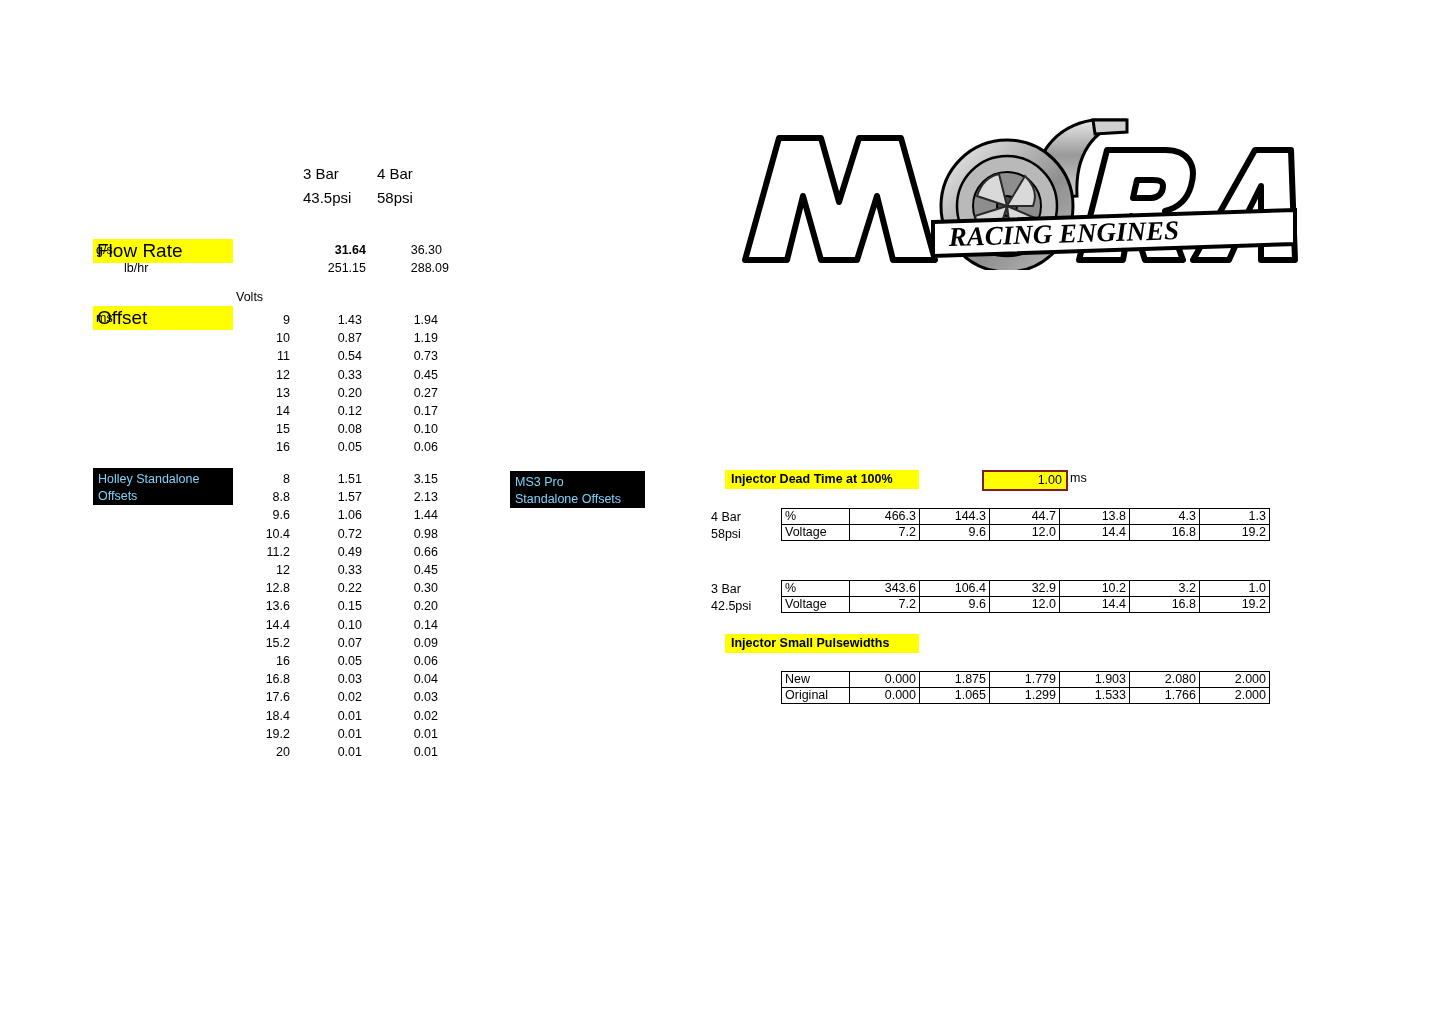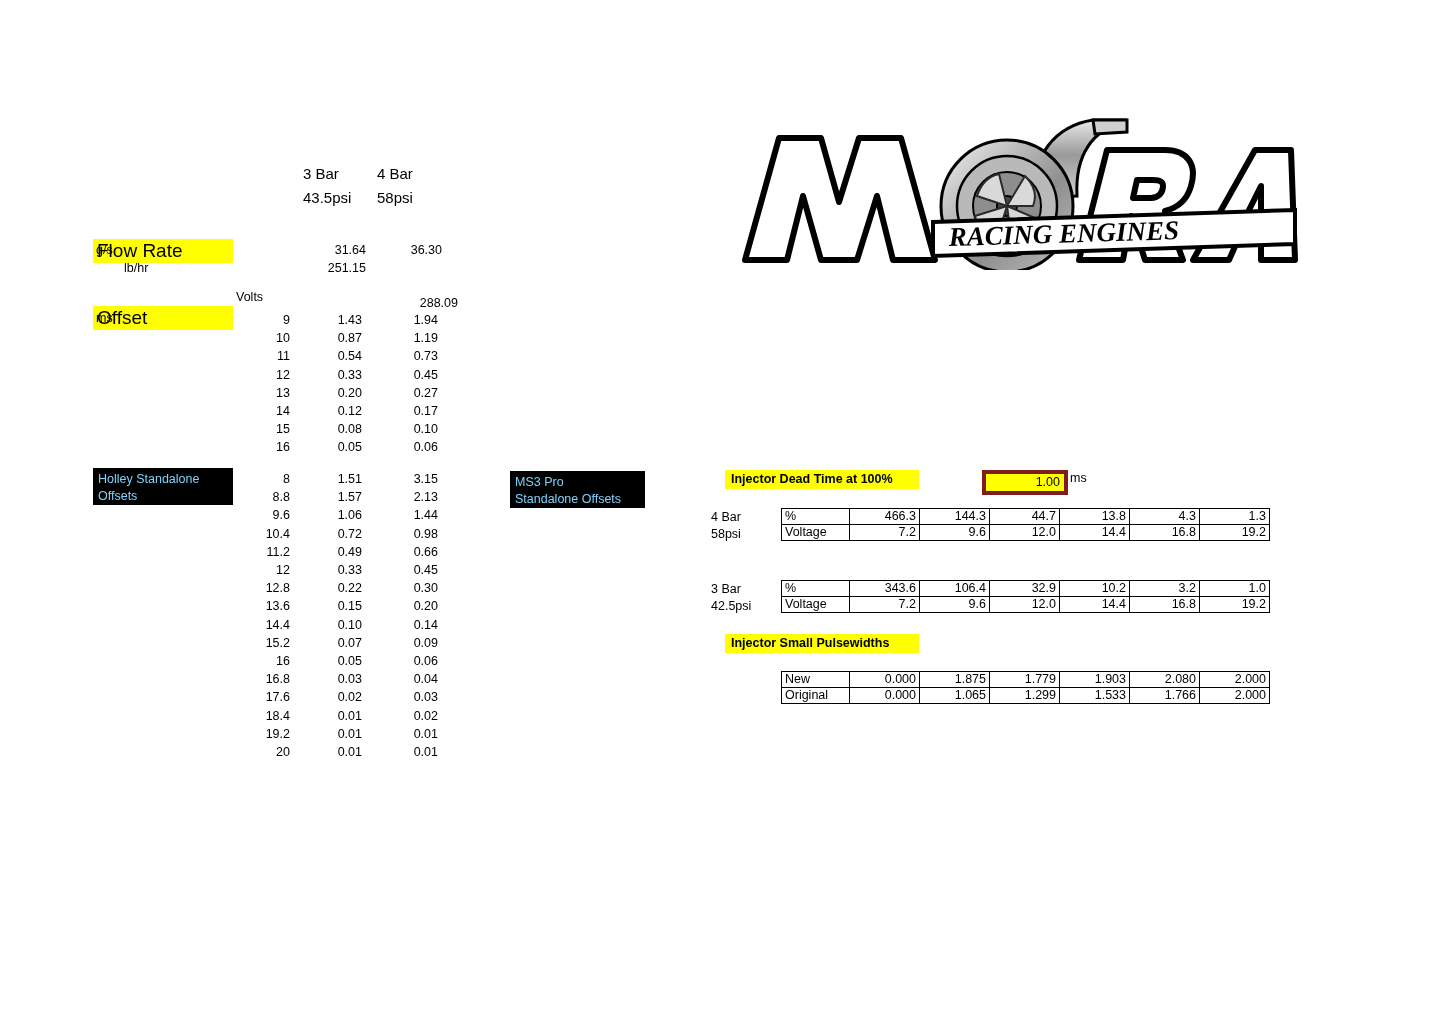--- a/index.html
+++ b/index.html
@@ -54,21 +54,21 @@
   
   .yellow-title {
     background: #ffff00;
     font-size: 12.5px;
     font-weight: bold;
     padding: 2px 16px 3px 6px;
     display: inline-block;
     box-sizing: border-box;
   }
   .dead-time-value {
-    border: 4px solid #7f1d1d;
+    border: 2px solid #7f1d1d;
     background: #ffff00;
     font-size: 12.5px;
     text-align: right;
     width: 86px;
     padding: 1px 4px 2px 0;
     box-sizing: border-box;
   }
 
   table.grid {
     position: absolute;
@@ -108,26 +108,26 @@
   <div class="abs col-head" style="left:303px; top:165px;">3 Bar</div>
   <div class="abs col-head" style="left:377px; top:165px;">4 Bar</div>
   <div class="abs col-head" style="left:303px; top:189px;">43.5psi</div>
   <div class="abs col-head" style="left:377px; top:189px;">58psi</div>
 
   <div class="abs hl" style="left:93px; top:215px; width:140px; height:24px;">
     <span class="section-title">Flow Rate</span>
   </div>
 
   <div class="abs lbl" style="left:96px; top:243px;">g/s</div>
-  <div class="abs num" style="left:296px; top:243px; width:70px;">31.64</div>
+  <div class="abs num" style="left:296px; top:243px; width:70px;font-weight:bold;">31.64</div>
   <div class="abs num" style="left:372px; top:243px; width:70px;">36.30</div>
 
   <div class="abs lbl" style="left:96px; top:261px;padding-left:28px;">lb/hr</div>
   <div class="abs num" style="left:296px; top:261px; width:70px;">251.15</div>
-  <div class="abs num" style="left:388px; top:261px; width:70px;margin-top:35px;">288.09</div>
+  <div class="abs num" style="left:379px; top:261px; width:70px;">288.09</div>
 
   <div class="abs hl" style="left:93px; top:282px; width:140px; height:24px;">
     <span class="section-title">Offset</span>
   </div>
   <div class="abs lbl" style="left:236px; top:290px;">Volts</div>
   <div class="abs lbl" style="left:96px; top:311px;">ms</div>
 
   <table class="left-table" style="left:232px; top:311px;">
     <tbody>
       <tr>

